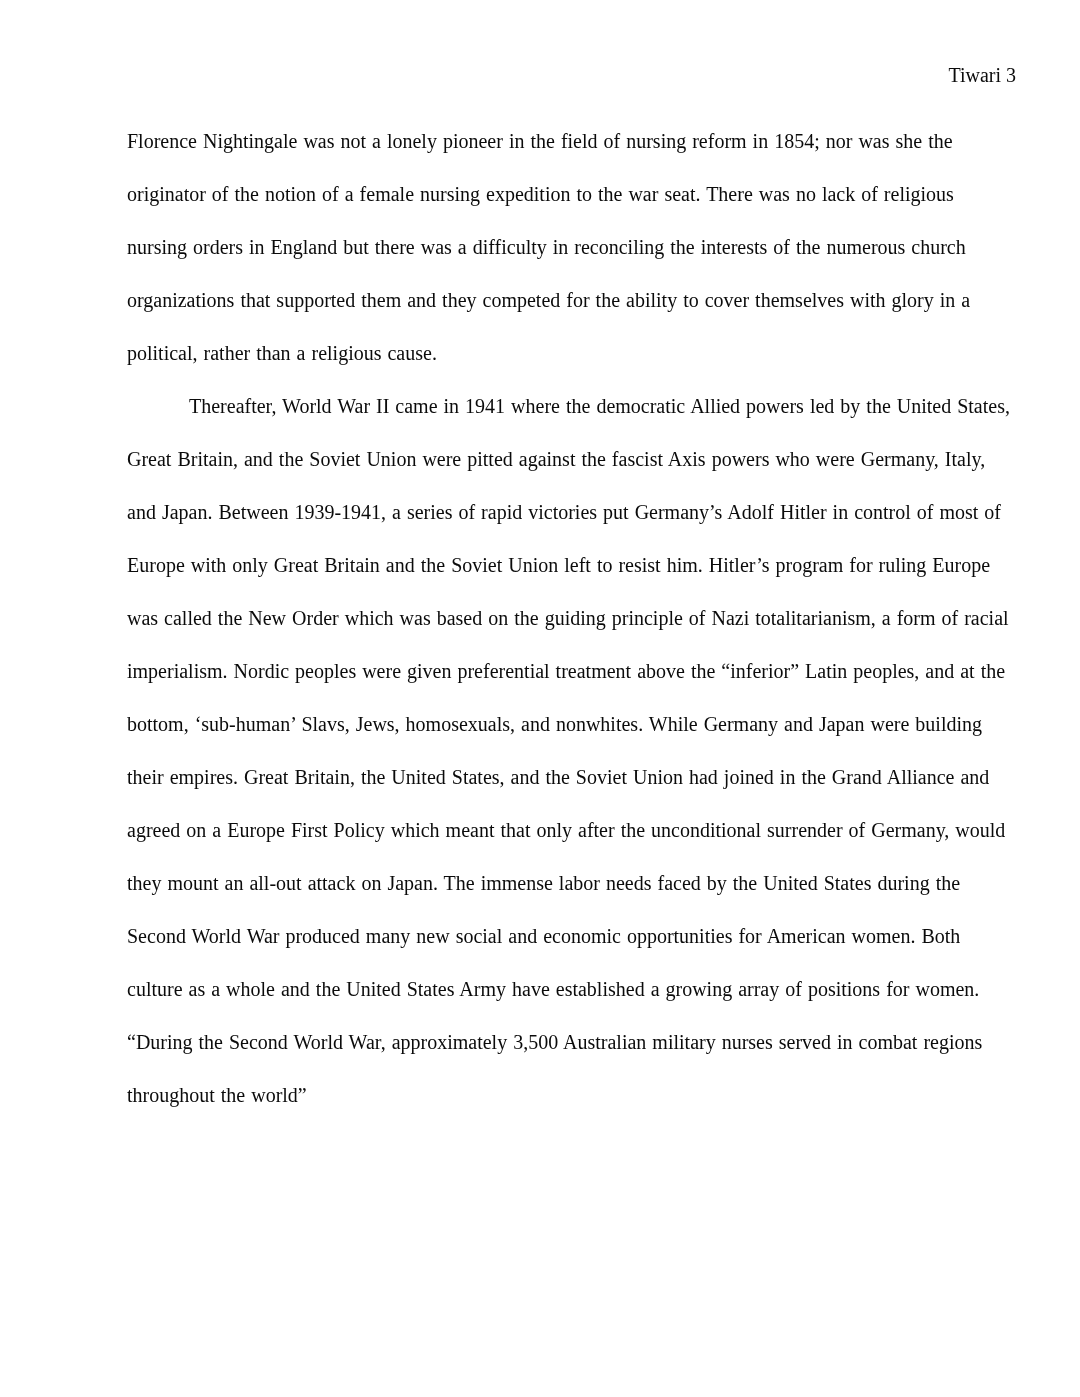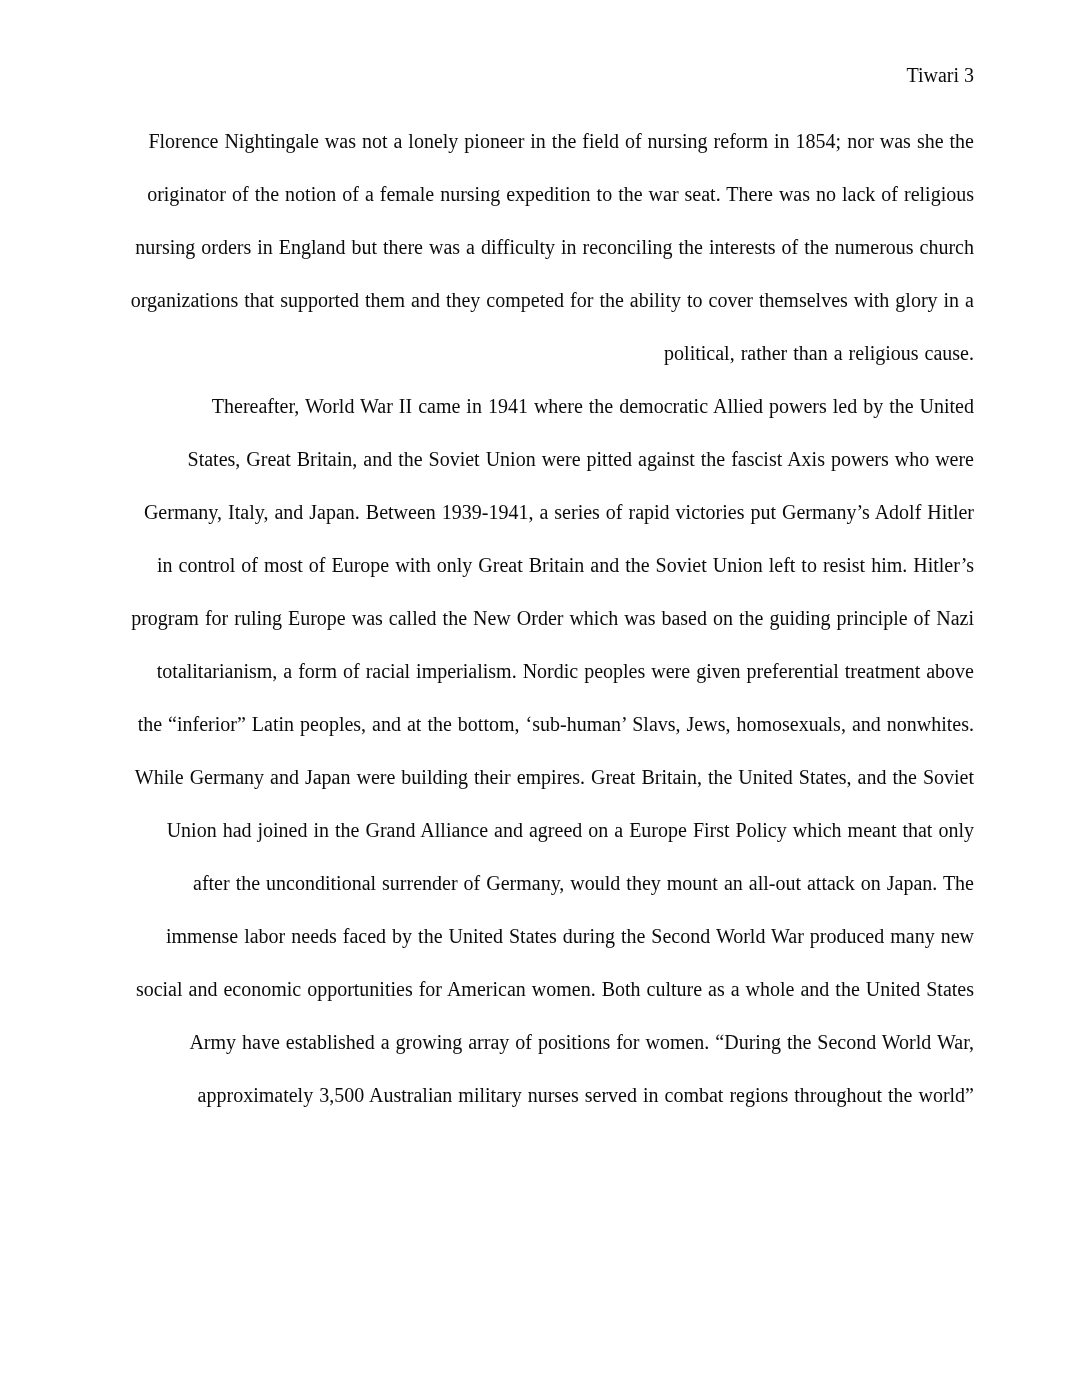--- a/index.html
+++ b/index.html
@@ -7,35 +7,35 @@
     padding: 0;
     background: #ffffff;
   }
   .page {
     position: relative;
     width: 1080px;
     height: 1397px;
     margin: 0 auto;
     background: #ffffff;
     box-sizing: border-box;
-    padding: 62px 106px 0 127px;
+    padding: 62px 64px 0 127px;
     font-family: "Liberation Serif", serif;
     font-size: 20px;
     color: #0b0b0b;
     overflow: hidden;
   }
   .page-header {
     text-align: right;
     line-height: 27px;
     margin-bottom: 26px;
   }
   .essay-body p.para {
     margin: 0;
     line-height: 53px;
-    text-align: right;
+    text-align: left;
     word-spacing: 1px;
   }
   .essay-body p.para.indent {
     text-indent: 62px;
   }
 </style>
 </head>
 <body>
 
 <div class="page">

